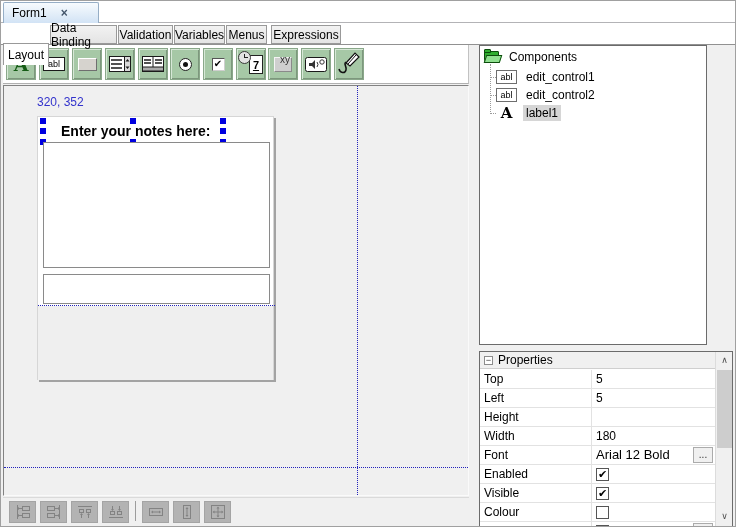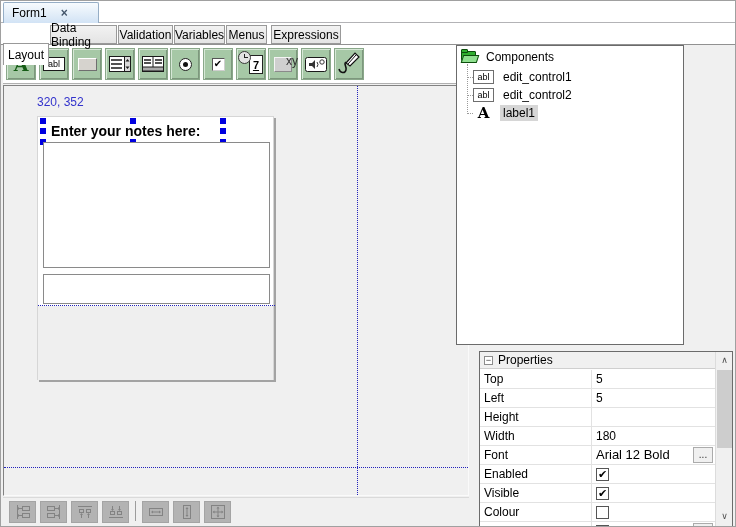--- a/index.html
+++ b/index.html
@@ -34,21 +34,21 @@
               display:flex; align-items:center; justify-content:center; }
   .tt-A { font-family:"DejaVu Serif", serif; font-weight:bold; font-size:19px; color:#155c15; line-height:1; }
   .tt-abl { width:22px; height:14px; background:#fff; border:1px solid #1a1a1a; font-size:9px;
             display:flex; align-items:center; justify-content:center; letter-spacing:0; }
   .tt-button { width:19px; height:13px; background:#d6d3ce;
                border-top:1px solid #ffffff; border-left:1px solid #ffffff;
                border-right:1px solid #6f6f6f; border-bottom:1px solid #6f6f6f; }
   .tt-panel { position:relative; width:18px; height:15px; background:#cfcfcf;
               border-top:1px solid #f4f4f4; border-left:1px solid #f4f4f4;
               border-right:1px solid #8a8a8a; border-bottom:1px solid #8a8a8a; }
-  .tt-panel span { position:absolute; left:11px; top:-4px; font-size:12px; color:#333; }
+  .tt-panel span { position:absolute; left:5px; top:-4px; font-size:10px; color:#333; }
   .tt-radio { width:13px; height:13px; border:1.5px solid #222; border-radius:50%; background:#fff;
               display:flex; align-items:center; justify-content:center; }
   .tt-radio i { width:5px; height:5px; background:#111; border-radius:50%; }
   .tt-check { width:13px; height:13px; background:#fff;
               border-top:1.5px solid #555; border-left:1.5px solid #555;
               border-right:1px solid #cfcfcf; border-bottom:1px solid #cfcfcf;
               font-size:10px; line-height:10px; text-align:center; color:#000; }
   .tt-dt { position:relative; width:26px; height:26px; }
   .tt-dt .page { position:absolute; right:1px; top:4px; width:14px; height:19px; background:#fff;
                  border:1px solid #222; text-align:center; }
@@ -61,21 +61,21 @@
   
   .canvas { position:absolute; left:2px; top:84px; width:466px; height:411px; background:#f0f0f0;
             border-top:1px solid #828282; border-left:1px solid #828282;
             border-right:1px solid #fafafa; border-bottom:1px solid #fafafa; }
   .coords { position:absolute; left:33px; top:9px; color:#3333cc; }
   .vguide { position:absolute; left:353px; top:0; height:409px; width:0; border-left:1px dotted #2222bb; }
   .hguide { position:absolute; left:0; top:381px; width:464px; height:0; border-top:1px dotted #2222bb; }
 
   .form-panel { position:absolute; left:33px; top:30px; width:237px; height:264px; background:#ffffff;
                 border:1px solid #d6d6d6; box-shadow:2px 2px 0 #a3a3a3; }
-  .design-label { position:absolute; left:13px; top:4px; width:180px; height:21px;
+  .design-label { position:absolute; left:23px; top:4px; width:180px; height:21px;
                   font-size:14px; font-weight:bold; line-height:21px; white-space:nowrap; }
   .handle { position:absolute; width:6px; height:6px; background:#0000e0; }
   .h-tl{left:2px;top:1px;}  .h-tm{left:92px;top:1px;}  .h-tr{left:182px;top:1px;}
   .h-ml{left:2px;top:11px;}                             .h-mr{left:182px;top:11px;}
   .h-bl{left:2px;top:22px;} .h-bm{left:92px;top:22px;} .h-br{left:182px;top:22px;}
   .design-edit1 { position:absolute; left:5px; top:25px; width:227px; height:126px;
                   background:#fff; border:1px solid #8a8a8a; }
   .design-edit2 { position:absolute; left:5px; top:157px; width:227px; height:30px;
                   background:#fff; border:1px solid #8a8a8a; }
   .form-bound { position:absolute; left:0; top:188px; width:237px; height:0; border-top:1px dotted #2222bb; }
@@ -83,21 +83,21 @@
 
   
   .align-bar { position:absolute; left:2px; top:496px; width:466px; height:25px; background:#f0f0f0;
                border-top:1px solid #dadada; }
   .align-btn { position:absolute; top:3px; width:27px; height:22px; background:#b3b3b3;
                border:1px solid #a4a4a4; display:flex; align-items:center; justify-content:center; }
   .align-sep { position:absolute; top:3px; left:132px; width:1px; height:20px; background:#9c9c9c; }
   .align-btn svg { display:block; }
 
   
-  .components { position:absolute; left:455px; top:44px; width:228px; height:300px;
+  .components { position:absolute; left:478px; top:44px; width:228px; height:300px;
                 background:#ffffff; border:1px solid #6b6b6b; overflow:hidden; }
   .tree-root { position:absolute; left:4px; top:4px; display:flex; align-items:center; gap:8px; }
   .folder { position:relative; width:17px; height:13px; }
   .folder .back { position:absolute; left:0; top:0; width:15px; height:12px; background:#2fae2f;
                   border:1px solid #0c4d0c; border-radius:1px; }
   .folder .tab  { position:absolute; left:0; top:-2px; width:7px; height:4px; background:#2fae2f;
                   border:1px solid #0c4d0c; border-radius:1px 1px 0 0; }
   .folder .front{ position:absolute; left:1px; top:4px; width:16px; height:8px; background:#8fe08f;
                   border:1px solid #0c4d0c; transform:skewX(-18deg); }
   .tree-vline { position:absolute; left:10px; top:18px; height:50px; width:0; border-left:1px dotted #9a9a9a; }

